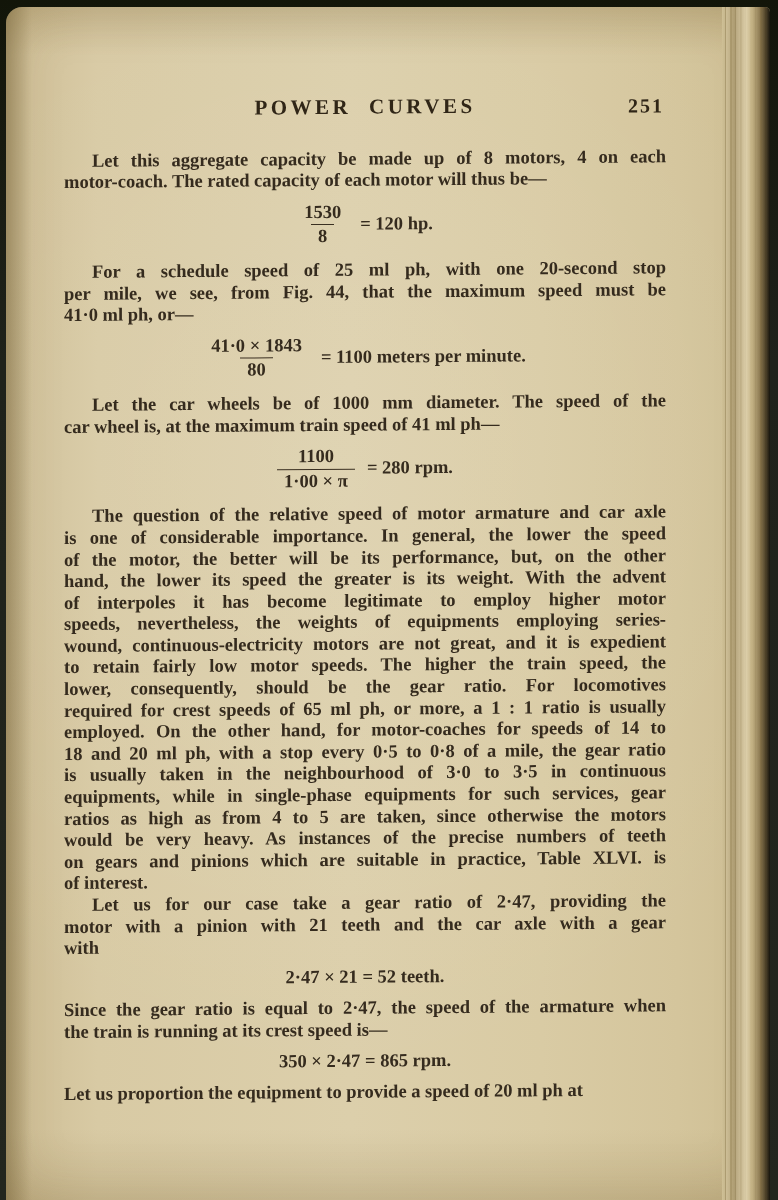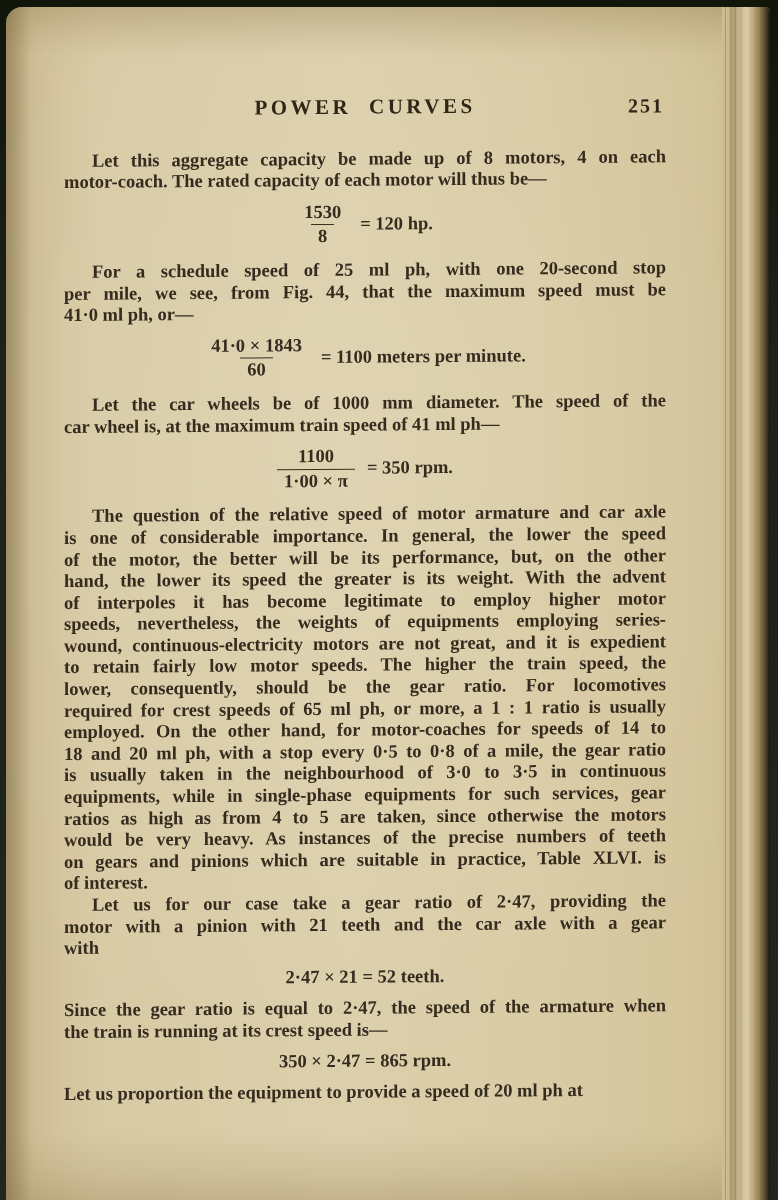--- a/index.html
+++ b/index.html
@@ -127,36 +127,36 @@
 
       <p class="para">
         <span class="line indent" style="display: block;">For a schedule speed of 25 ml ph, with one 20-second stop</span>
         <span class="line" style="display: block;">per mile, we see, from Fig. 44, that the maximum speed must be</span>
         <span class="line open" style="display: block;">41·0 ml ph, or—</span>
       </p>
 
       <div class="eq">
         <span class="frac">
           <span class="num">41·0 × 1843</span>
-          <span class="den">60</span>
+          <span class="den">80</span>
         </span>
         <span class="rhs">= 1100 meters per minute.</span>
       </div>
 
       <p class="para">
         <span class="line indent" style="display: block;">Let the car wheels be of 1000 mm diameter.  The speed of the</span>
         <span class="line open" style="display: block;">car wheel is, at the maximum train speed of 41 ml ph—</span>
       </p>
 
       <div class="eq">
         <span class="frac">
           <span class="num">1100</span>
           <span class="den">1·00 × π</span>
         </span>
-        <span class="rhs">= 350 rpm.</span>
+        <span class="rhs">= 280 rpm.</span>
       </div>
 
       <p class="para">
         <span class="line indent" style="display: block;">The question of the relative speed of motor armature and car axle</span>
         <span class="line" style="display: block;">is one of considerable importance.  In general, the lower the speed</span>
         <span class="line" style="display: block;">of the motor, the better will be its performance, but, on the other</span>
         <span class="line" style="display: block;">hand, the lower its speed the greater is its weight.  With the advent</span>
         <span class="line" style="display: block;">of interpoles it has become legitimate to employ higher motor</span>
         <span class="line" style="display: block;">speeds, nevertheless, the weights of equipments employing series-</span>
         <span class="line" style="display: block;">wound, continuous-electricity motors are not great, and it is expedient</span>

